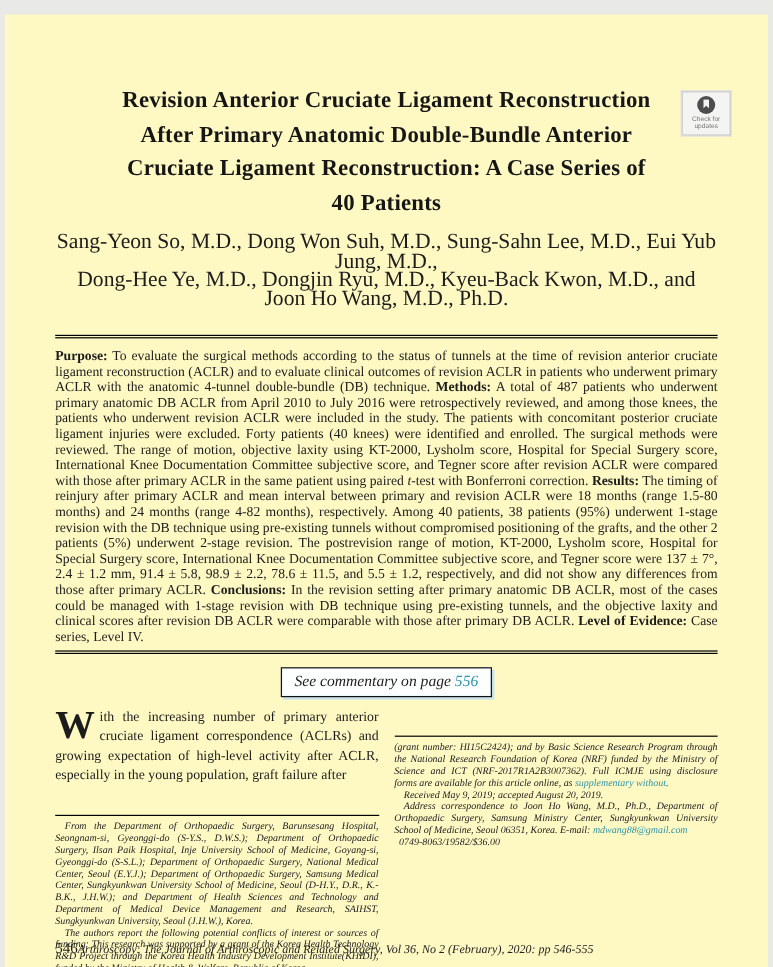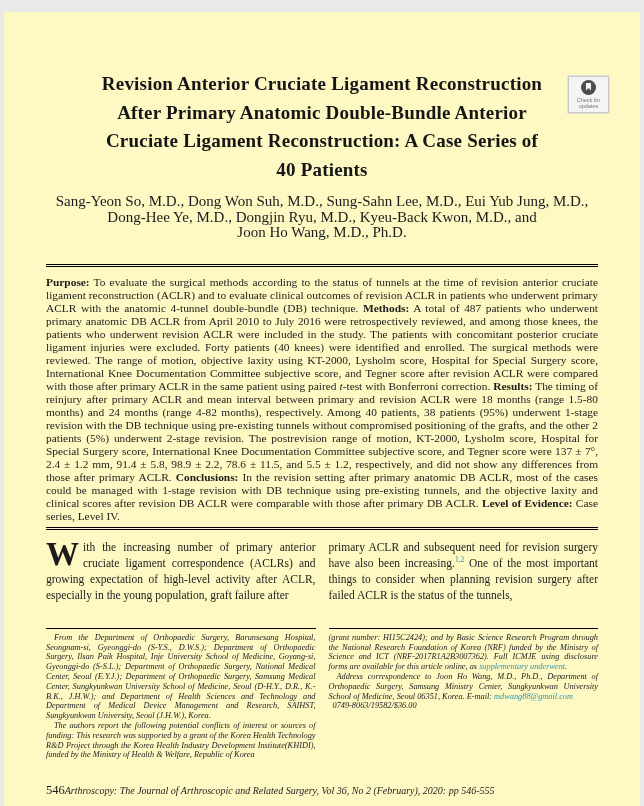--- a/index.html
+++ b/index.html
@@ -42,21 +42,21 @@
   }
 
   
   .title {
     font-size:19px; line-height:28.5px;
     text-align:center; white-space:pre-line;
     color:#161616; letter-spacing:.2px;
   }
   .authors {
     margin-top:10px;
-    font-size:15px; line-height:15.5px;
+    font-size:18px; line-height:15.5px;
     text-align:center; white-space:pre-line;
     color:#1c1c1c;
   }
 
   .rule-thick { margin-top:23px; border-top:1px solid #000; border-bottom:1.6px solid #000; height:3.2px; }
   .rule-thick2 { margin-top:4px; border-top:1px solid #000; border-bottom:1.6px solid #000; height:3.2px; }
 
   
   .abstract {
     margin-top:9px;
@@ -136,40 +136,43 @@
     <div class="authors">Sang-Yeon So, M.D., Dong Won Suh, M.D., Sung-Sahn Lee, M.D., Eui Yub Jung, M.D.,
 Dong-Hee Ye, M.D., Dongjin Ryu, M.D., Kyeu-Back Kwon, M.D., and
 Joon Ho Wang, M.D., Ph.D.</div>
 
     <div class="rule-thick"></div>
 
     <p class="abstract"><b>Purpose:</b><span> To evaluate the surgical methods according to the status of tunnels at the time of revision anterior cruciate ligament reconstruction (ACLR) and to evaluate clinical outcomes of revision ACLR in patients who underwent primary ACLR with the anatomic 4-tunnel double-bundle (DB) technique. </span><b>Methods:</b><span> A total of 487 patients who underwent primary anatomic DB ACLR from April 2010 to July 2016 were retrospectively reviewed, and among those knees, the patients who underwent revision ACLR were included in the study. The patients with concomitant posterior cruciate ligament injuries were excluded. Forty patients (40 knees) were identified and enrolled. The surgical methods were reviewed. The range of motion, objective laxity using KT-2000, Lysholm score, Hospital for Special Surgery score, International Knee Documentation Committee subjective score, and Tegner score after revision ACLR were compared with those after primary ACLR in the same patient using paired </span><i>t</i><span>-test with Bonferroni correction. </span><b>Results:</b><span> The timing of reinjury after primary ACLR and mean interval between primary and revision ACLR were 18 months (range 1.5-80 months) and 24 months (range 4-82 months), respectively. Among 40 patients, 38 patients (95%) underwent 1-stage revision with the DB technique using pre-existing tunnels without compromised positioning of the grafts, and the other 2 patients (5%) underwent 2-stage revision. The postrevision range of motion, KT-2000, Lysholm score, Hospital for Special Surgery score, International Knee Documentation Committee subjective score, and Tegner score were 137 ± 7°, 2.4 ± 1.2 mm, 91.4 ± 5.8, 98.9 ± 2.2, 78.6 ± 11.5, and 5.5 ± 1.2, respectively, and did not show any differences from those after primary ACLR. </span><b>Conclusions:</b><span> In the revision setting after primary anatomic DB ACLR, most of the cases could be managed with 1-stage revision with DB technique using pre-existing tunnels, and the objective laxity and clinical scores after revision DB ACLR were comparable with those after primary DB ACLR. </span><b>Level of Evidence:</b><span> Case series, Level IV.</span></p>
 
     <div class="rule-thick2"></div>
 
+    <div class="commentary-wrap">
+      <div class="commentary"><span>See commentary on page </span><a class="teal link-colored" style="color: rgb(46, 148, 170);">556</a></div>
+    </div>
 
     <div class="cols">
 
       <div class="col">
         <p class="body-par"><span class="dropcap">W</span><span>ith the increasing number of primary anterior cruciate ligament correspondence (ACLRs) and growing expectation of high-level activity after ACLR, especially in the young population, graft failure after</span></p>
 
         <div class="foot-block">
           <div class="footnote">
             <p class="indent">From the Department of Orthopaedic Surgery, Barunsesang Hospital, Seongnam-si, Gyeonggi-do (S-Y.S., D.W.S.); Department of Orthopaedic Surgery, Ilsan Paik Hospital, Inje University School of Medicine, Goyang-si, Gyeonggi-do (S-S.L.); Department of Orthopaedic Surgery, National Medical Center, Seoul (E.Y.J.); Department of Orthopaedic Surgery, Samsung Medical Center, Sungkyunkwan University School of Medicine, Seoul (D-H.Y., D.R., K.-B.K., J.H.W.); and Department of Health Sciences and Technology and Department of Medical Device Management and Research, SAIHST, Sungkyunkwan University, Seoul (J.H.W.), Korea.</p>
             <p class="indent">The authors report the following potential conflicts of interest or sources of funding: This research was supported by a grant of the Korea Health Technology R&amp;D Project through the Korea Health Industry Development Institute(KHIDI), funded by the Ministry of Health &amp; Welfare, Republic of Korea</p>
           </div>
         </div>
       </div>
 
       <div class="col">
-        <p class="body-par"><span>primary ACLR and subsequent need for revision surgery have also been increasing.</span><a class="suplink link-colored" style="color: rgb(46, 148, 170);">1,2</a><span> One of the most important things to consider when planning revision surgery after failed ACLR is the status of the tunnels,</span></p>
 
         <div class="foot-block">
           <div class="footnote">
-            <p><span>(grant number: HI15C2424); and by Basic Science Research Program through the National Research Foundation of Korea (NRF) funded by the Ministry of Science and ICT (NRF-2017R1A2B3007362). Full ICMJE using disclosure forms are available for this article online, as </span><a class="teal link-colored" style="color: rgb(46, 148, 170);">supplementary underwent</a><span>.</span></p>
+            <p><span>(grant number: HI15C2424); and by Basic Science Research Program through the National Research Foundation of Korea (NRF) funded by the Ministry of Science and ICT (NRF-2017R1A2B3007362). Full ICMJE using disclosure forms are available for this article online, as </span><a class="teal link-colored" style="color: rgb(46, 148, 170);">supplementary without</a><span>.</span></p>
+            <p class="indent">Received May 9, 2019; accepted August 20, 2019.</p>
             <p class="indent"><span>Address correspondence to Joon Ho Wang, M.D., Ph.D., Department of Orthopaedic Surgery, Samsung Ministry Center, Sungkyunkwan University School of Medicine, Seoul 06351, Korea. E-mail: </span><a class="teal link-colored" style="color: rgb(46, 148, 170);">mdwang88@gmail.com</a></p>
             <p class="small-indent">0749-8063/19582/$36.00</p>
 
           </div>
         </div>
       </div>
 
     </div>
   </div>
 

